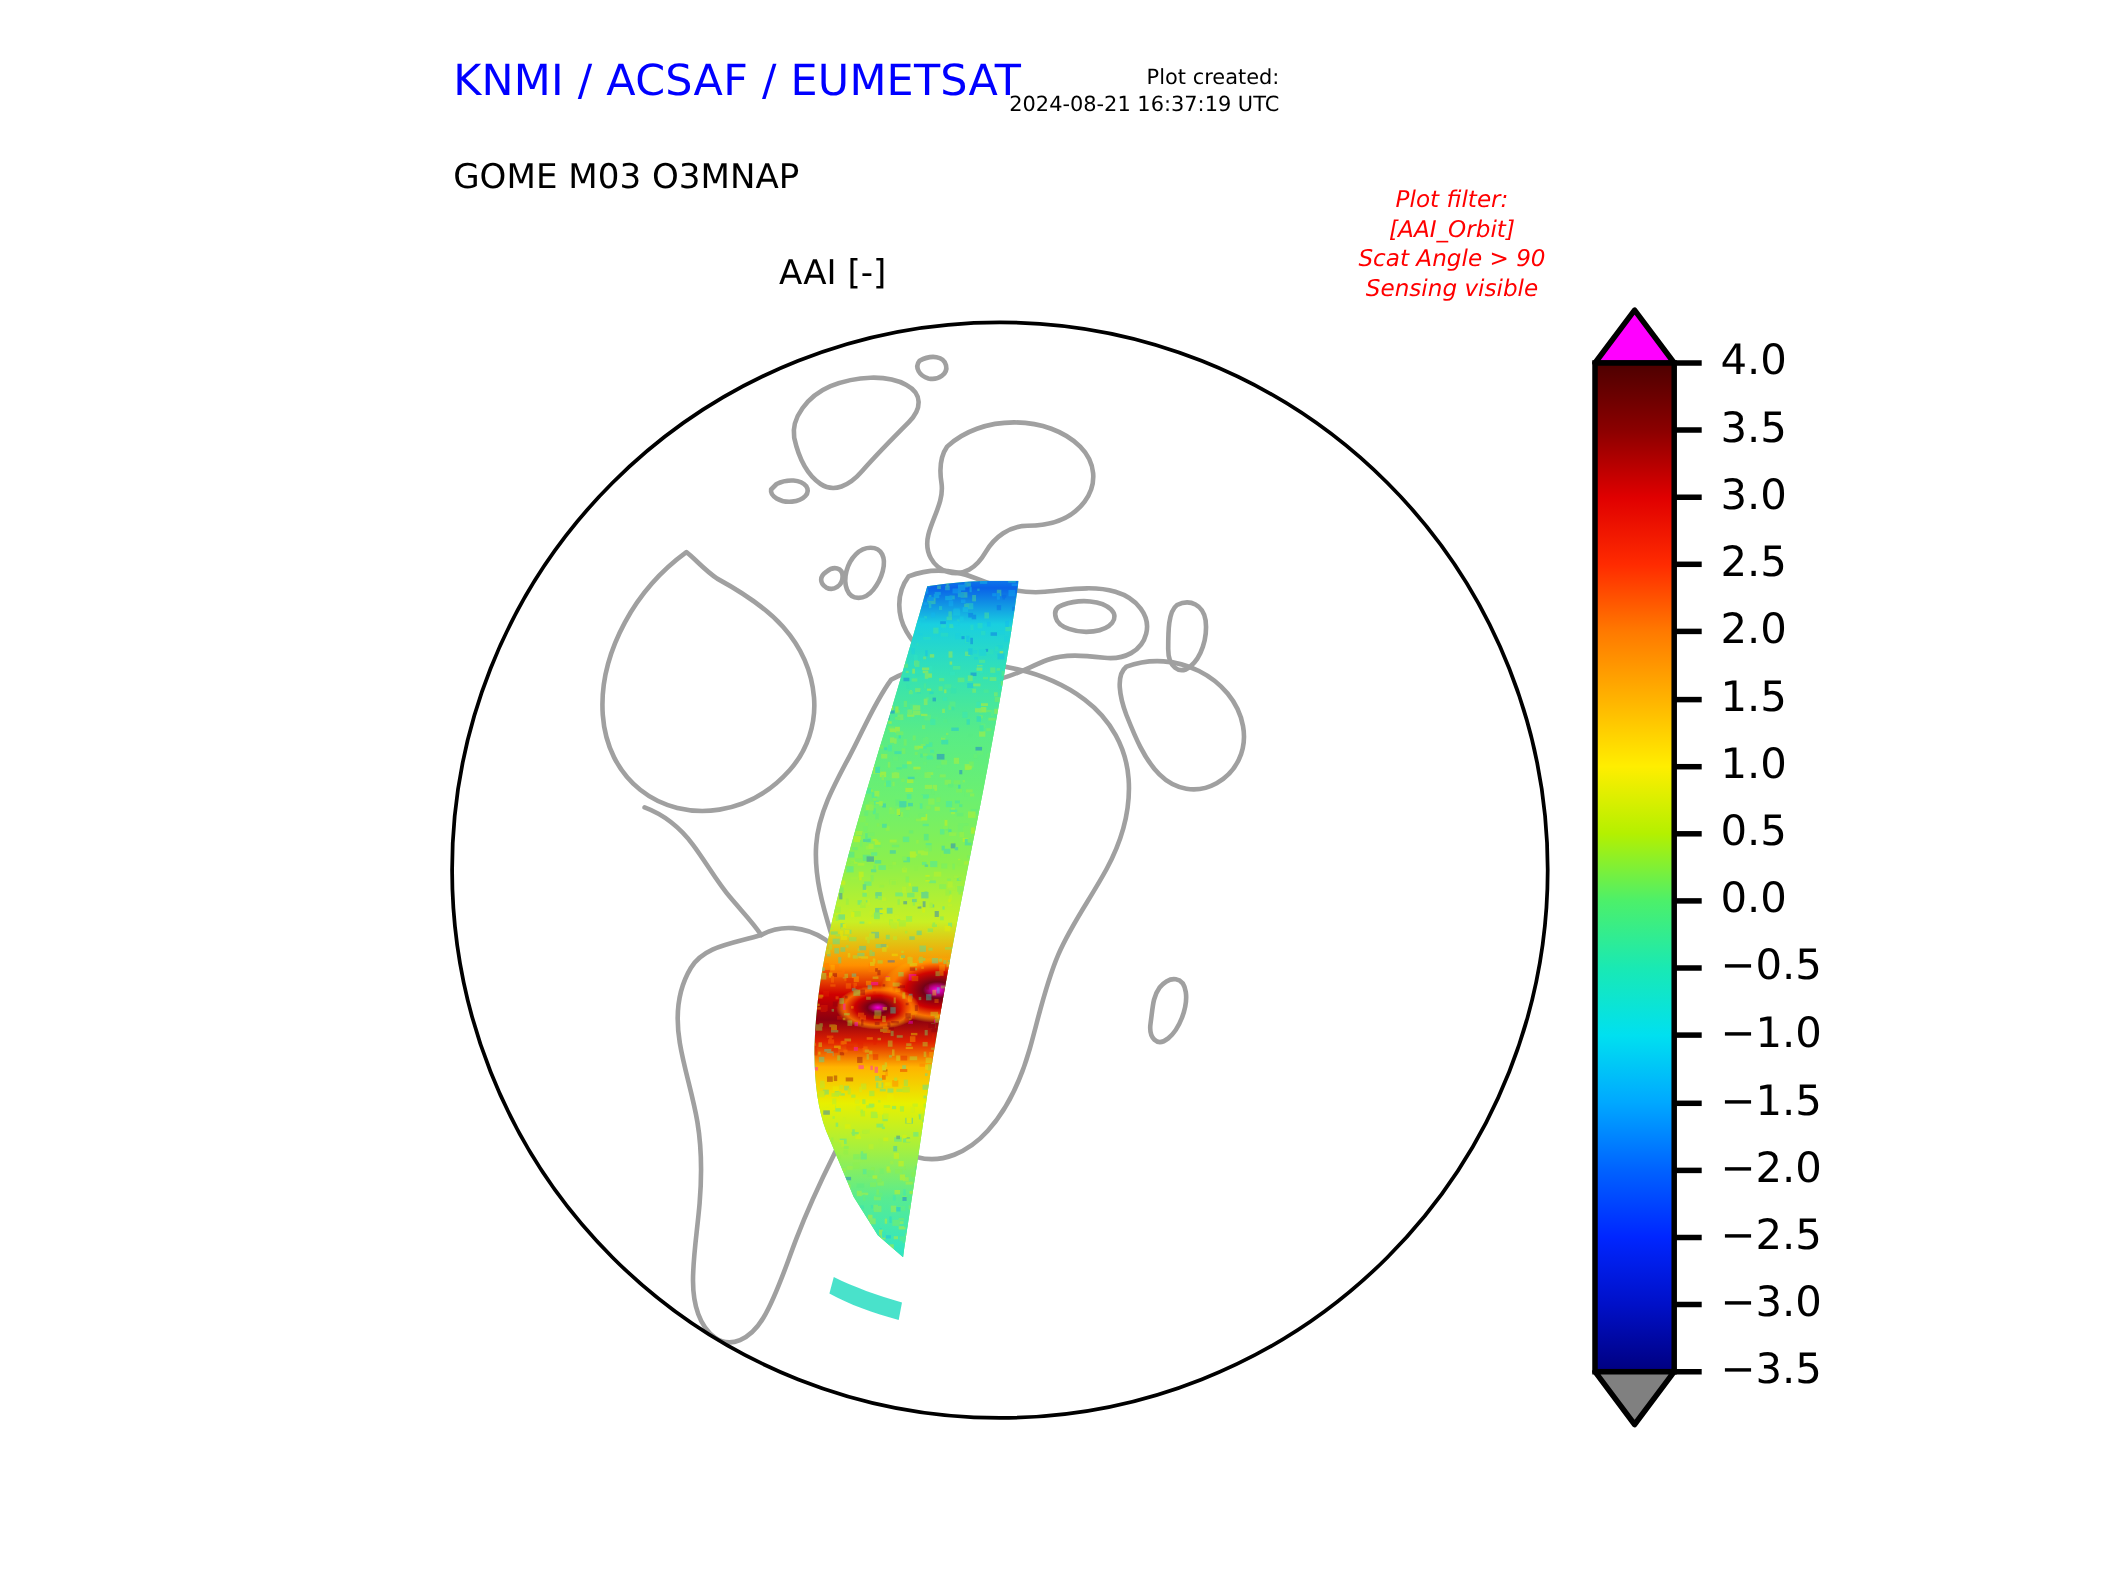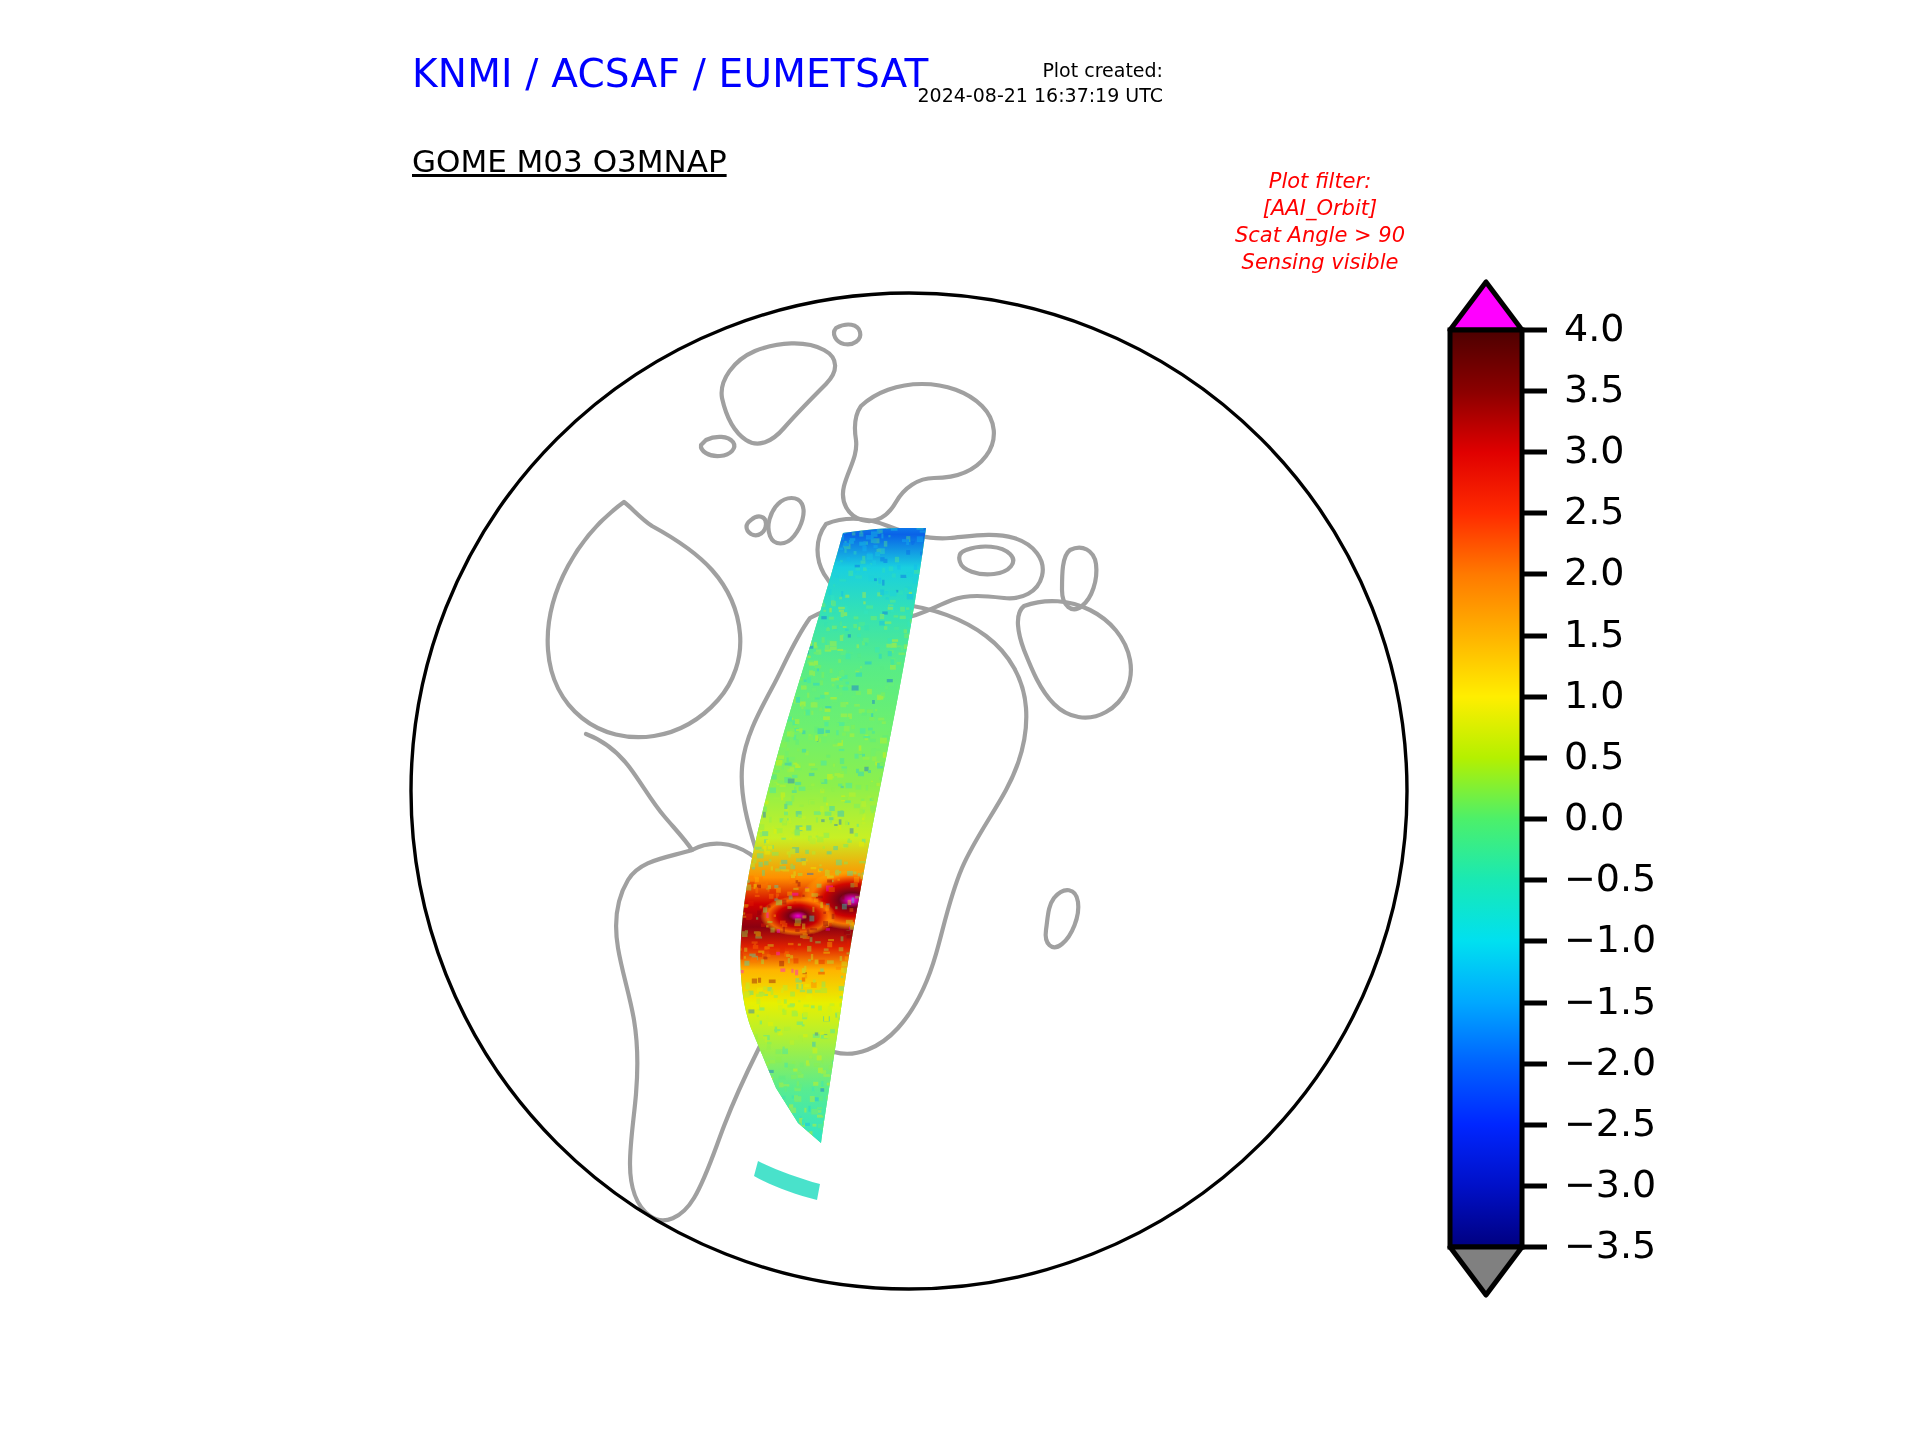--- a/index.html
+++ b/index.html
@@ -46,21 +46,21 @@
   .plot-created-block div { white-space: nowrap; }
 
   .title-block {
     position: absolute;
     left: 412px;
     top: 140px;
     font-size: 31px;
     line-height: 43px;
     color: #000000;
   }
-  .title-block div { white-space: nowrap; text-decoration: underline; }
+  .title-block div { white-space: nowrap; }
   .title-var {
     position: absolute;
     left: 412px;
     top: 230px;
     width: 690px;
     text-align: center;
     font-size: 31px;
     color: #000000;
     white-space: nowrap;
   }
@@ -111,20 +111,21 @@
   <div class="org-title">KNMI / ACSAF / EUMETSAT</div>
 
   <div class="plot-created-block">
     <div>Plot created:</div>
     <div>2024-08-21 16:37:19 UTC</div>
   </div>
 
   <div class="title-block">
     <div>GOME M03 O3MNAP</div>
   </div>
+  <div class="title-var">AAI [-]</div>
 
   <div class="filter-block">
     <div>Plot filter:</div>
     <div>[AAI_Orbit]</div>
     <div>Scat Angle &gt; 90</div>
     <div>Sensing visible</div>
   </div>
 
   <div id="globe-wrap">
     <svg id="globe-svg" viewBox="0 0 1006 1006" xmlns="http://www.w3.org/2000/svg">

